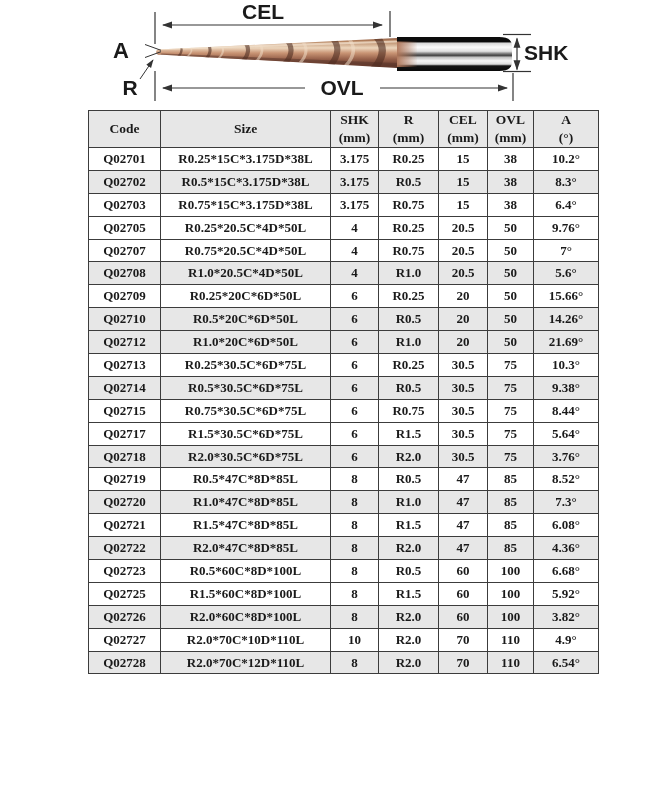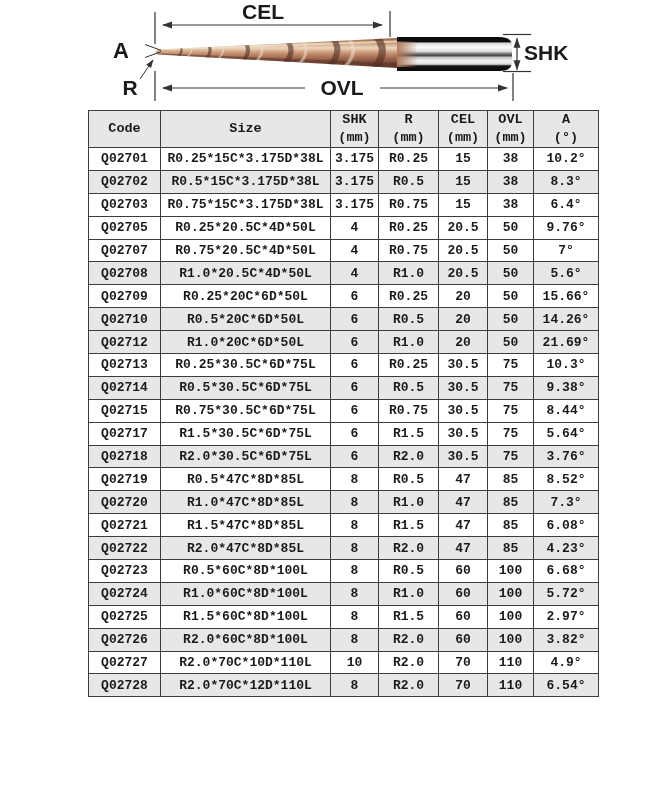--- a/index.html
+++ b/index.html
@@ -15,21 +15,21 @@
     width: 667px; height: 110px;
   }
   .spec-table-wrap {
     position: absolute; left: 88px; top: 110px;
     width: 510px;
   }
   table.spec {
     width: 100%;
     border-collapse: collapse;
     table-layout: fixed;
-    font-family: Liberation Mono, monospace;
+    font-family: Liberation Serif, serif;
     font-weight: bold;
     color: #1a1a1a;
   }
   table.spec th, table.spec td {
     border: 1px solid #3c3c3c;
     text-align: center;
     vertical-align: middle;
     padding: 0;
     overflow: hidden;
     white-space: nowrap;
@@ -334,48 +334,39 @@
           <td>85</td>
           <td>6.08°</td>
         </tr>
         <tr class="alt">
           <td>Q02722</td>
           <td>R2.0*47C*8D*85L</td>
           <td>8</td>
           <td>R2.0</td>
           <td>47</td>
           <td>85</td>
-          <td>4.23°</td>
+          <td>4.36°</td>
         </tr>
         <tr>
           <td>Q02723</td>
           <td>R0.5*60C*8D*100L</td>
           <td>8</td>
           <td>R0.5</td>
           <td>60</td>
           <td>100</td>
           <td>6.68°</td>
         </tr>
-        <tr class="alt">
-          <td>Q02724</td>
-          <td>R1.0*60C*8D*100L</td>
-          <td>8</td>
-          <td>R1.0</td>
-          <td>60</td>
-          <td>100</td>
-          <td>5.72°</td>
-        </tr>
         <tr>
           <td>Q02725</td>
           <td>R1.5*60C*8D*100L</td>
           <td>8</td>
           <td>R1.5</td>
           <td>60</td>
           <td>100</td>
-          <td>2.97°</td>
+          <td>5.92°</td>
         </tr>
         <tr class="alt">
           <td>Q02726</td>
           <td>R2.0*60C*8D*100L</td>
           <td>8</td>
           <td>R2.0</td>
           <td>60</td>
           <td>100</td>
           <td>3.82°</td>
         </tr>

